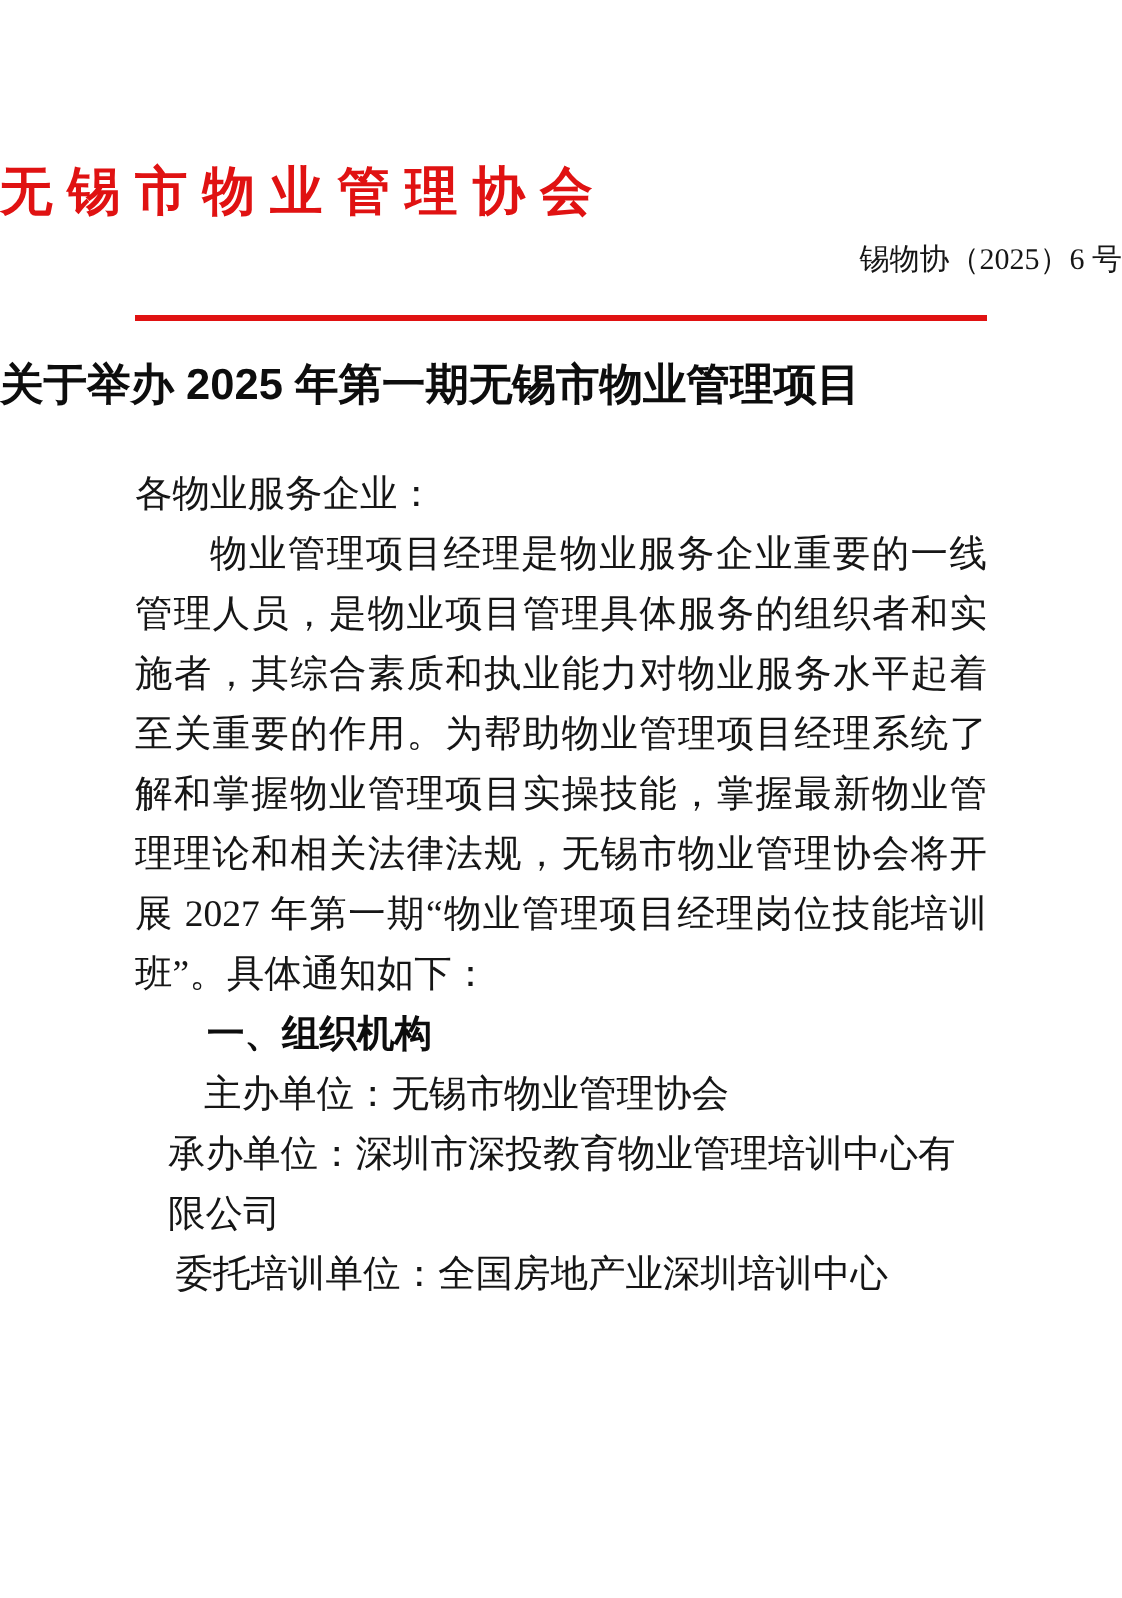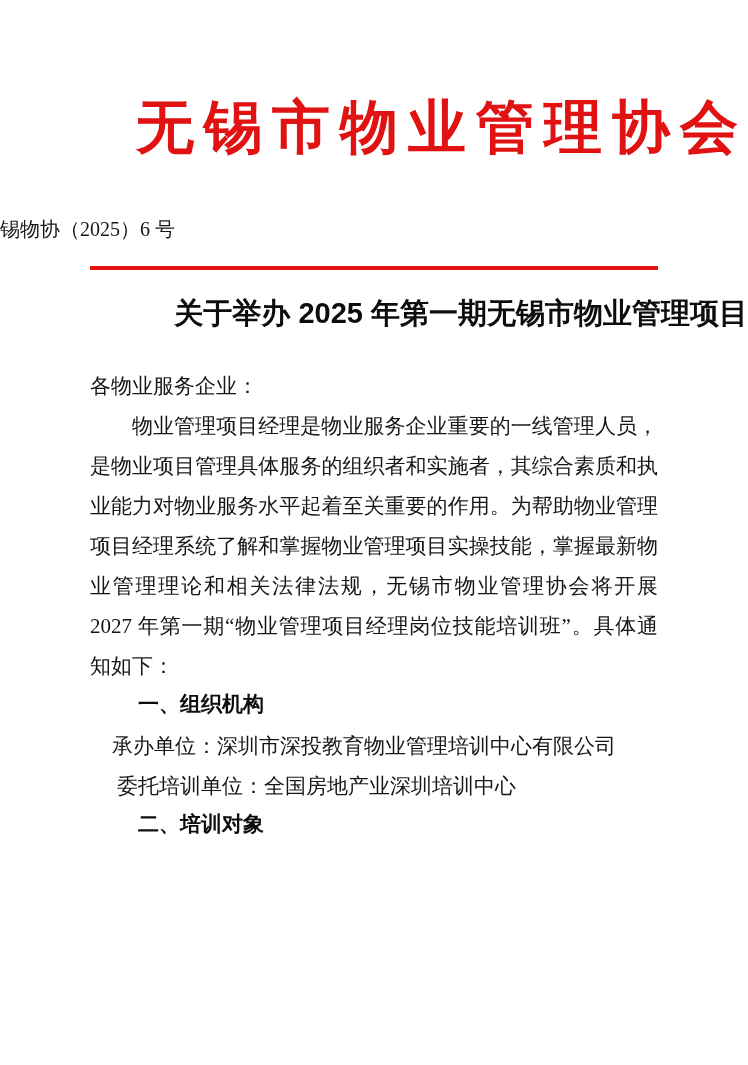--- a/index.html
+++ b/index.html
@@ -18,64 +18,63 @@
     overflow: hidden;
   }
   .page {
     width: 748px;
     height: 1065px;
     background: #ffffff;
     position: relative;
   }
   .org-name {
     margin-top: 96px;
-    text-align: right;
+    text-align: left;
     color: var(--header-red);
-    font-size: 58px;
+    font-size: 35px;
     line-height: 64px;
     font-weight: 700;
     letter-spacing: 10px;
     white-space: nowrap;
     font-family: "Liberation Serif", "DejaVu Serif", serif;
   }
   .doc-number {
-    margin-top: 56px;
-    text-align: left;
+    text-align: right;
     font-size: 20px;
     line-height: 26px;
     font-family: "Liberation Serif", "DejaVu Serif", serif;
   }
   .red-divider {
     width: 568px;
     height: 4px;
     margin: 24px auto 0;
     background: var(--divider-red);
   }
   .title {
     margin-top: 20px;
-    text-align: right;
+    text-align: left;
     font-size: 29px;
     line-height: 46px;
     font-weight: 700;
     font-family: "Liberation Sans", "DejaVu Sans", sans-serif;
     color: #0d0d0d;
   }
   .title-line { display: block; }
   .body-block {
     width: 568px;
     margin: 30px auto 0;
-    font-size: 21px;
+    font-size: 25px;
     line-height: 40px;
     text-align: justify;
   }
   .body-block p { margin: 0; }
   .salutation { text-indent: 0; }
   .intro { text-indent: 2em; }
   .section-heading {
-    font-family: Liberation Mono, monospace;
+    font-family: Liberation Serif, serif;
     font-weight: 700;
     color: #0d0d0d;
     padding-left: 48px;
     text-align: left;
   }
   .org-line { text-align: left; }
   .indent-host      { padding-left: 46px; }
   .indent-entrust   { padding-left: 27px; }
   .indent-undertake { padding-left: 22px; }
   .indent-former    { padding-left: 123px; }
@@ -95,22 +94,22 @@
     <span class="title-line">关于举办 2025 年第一期无锡市物业管理项目</span>
   </h1>
 
   <div class="body-block">
     <p class="salutation">各物业服务企业：</p>
 
     <p class="intro">物业管理项目经理是物业服务企业重要的一线管理人员，是物业项目管理具体服务的组织者和实施者，其综合素质和执业能力对物业服务水平起着至关重要的作用。为帮助物业管理项目经理系统了解和掌握物业管理项目实操技能，掌握最新物业管理理论和相关法律法规，无锡市物业管理协会将开展 2027 年第一期“物业管理项目经理岗位技能培训班”。具体通知如下：</p>
 
     <p class="section-heading">一、组织机构</p>
 
+    <p class="org-line indent-host">主办单位：无锡市物业管理协会</p>
 
     <p class="org-line indent-undertake">承办单位：深圳市深投教育物业管理培训中心有限公司</p>
 
     <p class="org-line indent-entrust">委托培训单位：全国房地产业深圳培训中心</p>
 
 
-    <p class="section-heading">二、培训对象</p>
   </div>
 
 </div>
 
 </body></html>

